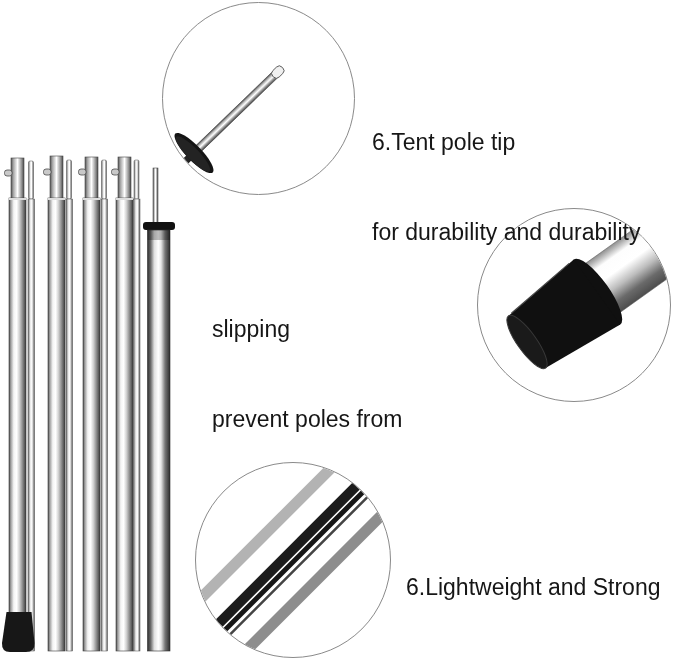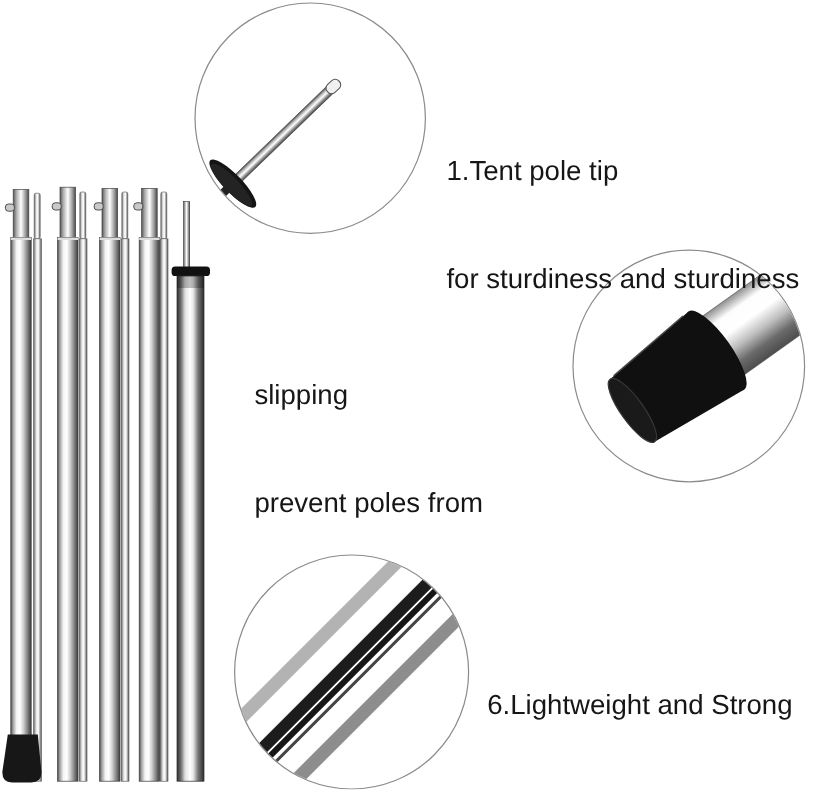--- a/index.html
+++ b/index.html
@@ -148,22 +148,22 @@
         <rect x="-155" y="-45" width="310" height="11" fill="#b3b3b3"></rect>
         <rect x="-155" y="-14" width="310" height="10" fill="#1c1c1c"></rect>
         <rect x="-155" y="-2.5" width="310" height="5" fill="#161616"></rect>
         <rect x="-155" y="5.5" width="310" height="2.5" fill="#444444"></rect>
         <rect x="-155" y="24" width="310" height="11" fill="#8d8d8d"></rect>
       </g>
     </svg>
   </div>
 
   <div class="ann" style="left:372px;top:67px;">
-    <div class="ann-line">1.Tent pole tip</div>
-    <div class="ann-line">for sturdiness and sturdiness</div>
+    <div class="ann-line">6.Tent pole tip</div>
+    <div class="ann-line">for durability and durability</div>
   </div>
 
   <div class="ann" style="left:212px;top:254px;">
     <div class="ann-line">slipping</div>
     <div class="ann-line">prevent poles from</div>
   </div>
 
   <div class="ann" style="left:406px;top:512px;">
     <div class="ann-line">6.Lightweight and Strong</div>
     

